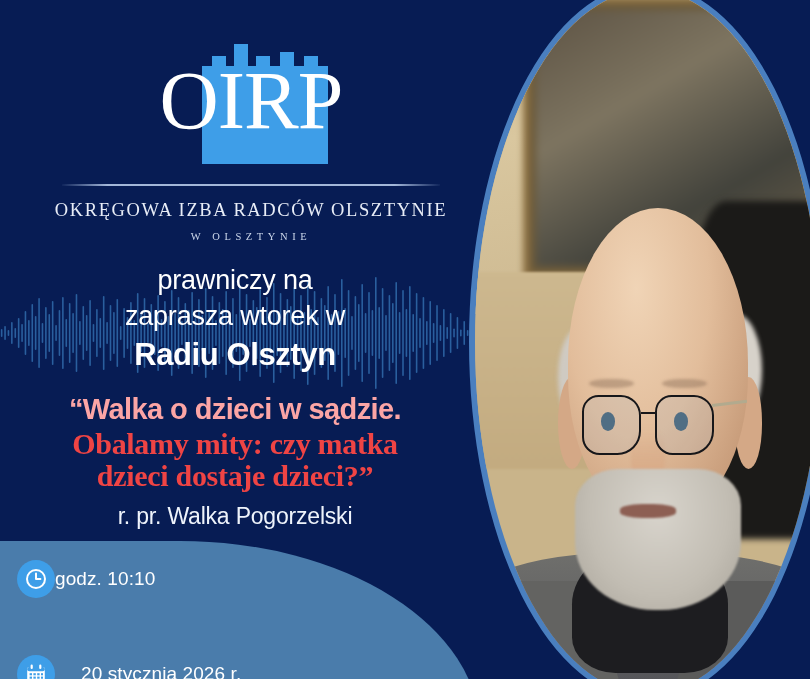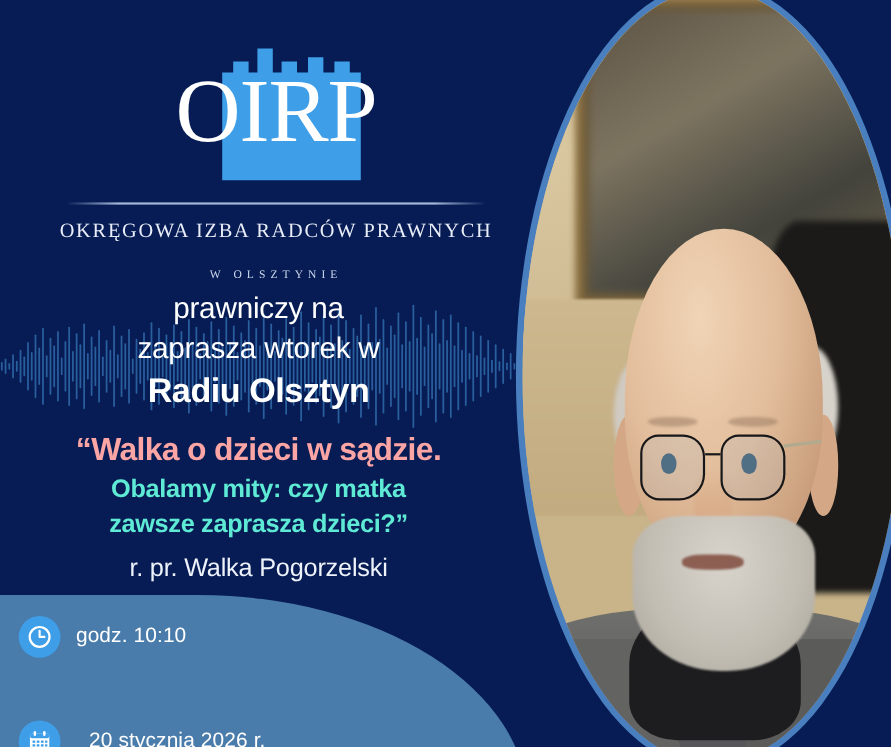--- a/index.html
+++ b/index.html
@@ -176,21 +176,21 @@
     width:378px; height:2px; margin:20px auto 0;
     background:linear-gradient(90deg, rgba(160,185,225,0.05), rgba(190,210,240,0.85) 12%, rgba(190,210,240,0.85) 88%, rgba(160,185,225,0.05));
   }
   #org-name {
     margin-top:14px;
     font-family:"Liberation Serif", serif;
     font-size:18.5px; color:#e8edf7;
     letter-spacing:1.6px;
   }
   #org-city {
-    margin-top:24px;
+    margin-top:10px;
     font-family:"Liberation Serif", serif;
     font-size:10.5px; color:#cdd8ec;
     letter-spacing:4.6px;
   }
 
   
   #invite { position:absolute; left:0; top:262px; width:470px; z-index:4; text-align:center; }
   .inv-line {
     color:#ffffff; font-size:27px; line-height:36px; font-weight:400;
     letter-spacing:-0.2px;
@@ -199,21 +199,21 @@
     color:#ffffff; font-size:31px; line-height:42px; font-weight:700;
     letter-spacing:-0.4px;
   }
 
   
   #title-block { position:absolute; left:0; top:390px; width:470px; z-index:4; text-align:center; }
   #title-1 {
     color:#fca5a5; font-size:29px; font-weight:700; line-height:38px; letter-spacing:-0.6px;
   }
   .title-sub {
-    color:#5eead4; font-size:23px; font-weight:700; line-height:32px; letter-spacing:-0.3px;
+    color:#ef4444; font-size:30px; font-weight:700; line-height:32px; letter-spacing:-0.3px;font-family:Liberation Serif, serif;
   }
   #speaker {
     position:absolute; left:0; top:503px; width:470px; z-index:4; text-align:center;
     color:#eef3fb; font-size:23px; font-weight:400; letter-spacing:-0.2px;
   }
 
   
   #bottom-band {
     position:absolute; left:-120px; top:541px;
     width:600px; height:300px;
@@ -227,21 +227,21 @@
   .band-row { position:absolute; left:17px; display:flex; align-items:center; }
   #row-time { top:19px; }
   #row-date { top:74px;margin-top:40px; }
   .band-icon {
     width:38px; height:38px; border-radius:50%;
     background:#3e9ee8;
     display:flex; align-items:center; justify-content:center;
     flex:0 0 auto;
   }
   .band-label {
-    margin-left:14px; color:#ffffff; font-size:19px; font-weight:400; letter-spacing:0.1px;
+    margin-left:0; color:#ffffff; font-size:19px; font-weight:400; letter-spacing:0.1px;
   }
   #row-date .band-label { margin-left:26px; }
 </style>
 </head>
 <body>
 
 <div id="poster">
 
   <svg id="waveform" viewBox="0 0 500 150" preserveAspectRatio="none">
       <rect x="0.85" y="71.00" width="1.60" height="8.00" rx="0.8" fill="#2a5f9e"></rect>
@@ -428,34 +428,34 @@
 
   <div id="logo-block">
     <div id="logo-mark">
       <svg id="castle" width="266" height="142" viewBox="0 0 266 142">
         <path fill="#3e9ee8" d="
           M84 44 h10 v-10 h14 v10 h8 v-22 h14 v22 h8 v-10 h14 v10 h10 v-14 h14 v14 h10 v-10 h14 v10 h10 v98 h-126 z"></path>
       </svg>
       <div id="oirp-word">OIRP</div>
     </div>
     <div id="logo-rule"></div>
-    <div id="org-name">OKRĘGOWA IZBA RADCÓW PRAWNYCH</div>
+    <div id="org-name">OKRĘGOWA IZBA RADCÓW OLSZTYNIE</div>
     <div id="org-city">W OLSZTYNIE</div>
   </div>
 
   <div id="invite">
     <div class="inv-line">prawniczy na</div>
     <div class="inv-line">zaprasza wtorek w</div>
     <div class="inv-strong">Radiu Olsztyn</div>
   </div>
 
   <div id="title-block">
     <div id="title-1">“Walka o dzieci w sądzie.</div>
     <div class="title-sub">Obalamy mity: czy matka</div>
-    <div class="title-sub">zawsze zaprasza dzieci?”</div>
+    <div class="title-sub">dzieci dostaje dzieci?”</div>
   </div>
 
   <div id="speaker">r. pr. Walka Pogorzelski</div>
 
   <div id="band-content">
     <div class="band-row" id="row-time">
       <span class="band-icon">
         <svg width="24" height="24" viewBox="0 0 24 24">
           <circle cx="12" cy="12" r="9" fill="none" stroke="#ffffff" stroke-width="2"></circle>
           <path d="M12 6.6 V12 H16.4" fill="none" stroke="#ffffff" stroke-width="2" stroke-linecap="round" stroke-linejoin="round"></path>

